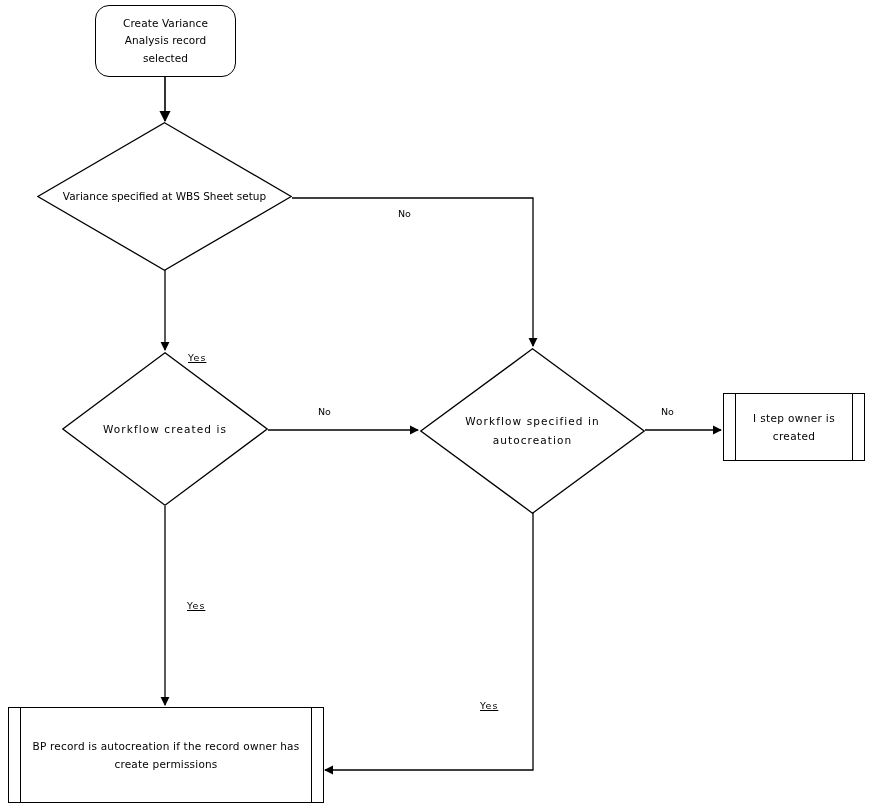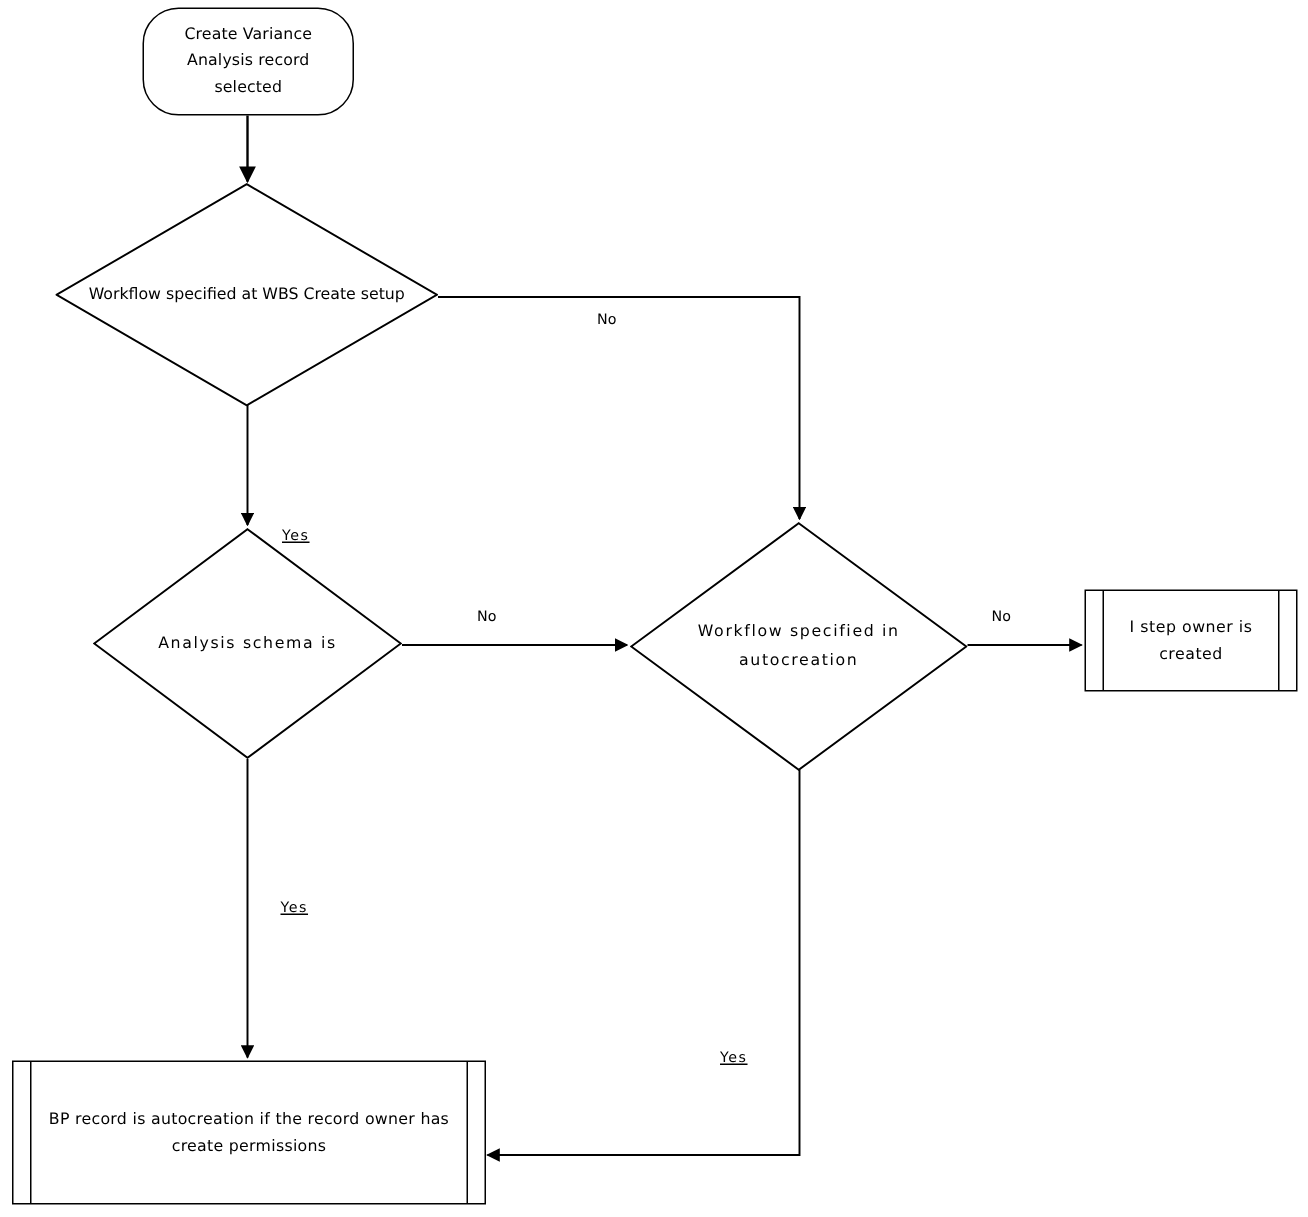--- a/index.html
+++ b/index.html
@@ -30,21 +30,21 @@
     box-sizing: border-box;
     display: flex;
     align-items: center;
     justify-content: center;
     text-align: center;
     color: #000000;
   }
   
   .terminator {
     border: 1.3px solid #000000;
-    border-radius: 24px;
+    border-radius: 14px;
     background: #ffffff;
   }
   .terminator .label {
     font-size: 10.5px;
     line-height: 1.65;
     letter-spacing: 0.1px;
     padding: 0 10px;
   }
   
   .decision {
@@ -135,28 +135,28 @@
   </svg>
 
   <div class="node terminator" style="left:95px; top:5px; width:141px; height:72px;">
     <span class="label">Create Variance Analysis record selected</span>
   </div>
 
   <div class="node decision" style="left:37px; top:122px; width:255px; height:149px;">
     <svg viewBox="0 0 255 149" preserveAspectRatio="none">
       <polygon points="127.5,0.8 254.2,74.5 127.5,148.2 0.8,74.5" fill="#ffffff" stroke="#000000" stroke-width="1.3" vector-effect="non-scaling-stroke"></polygon>
     </svg>
-    <span class="label">Workflow specified at WBS Create setup</span>
+    <span class="label">Variance specified at WBS Sheet setup</span>
   </div>
 
   <div class="node decision spaced" style="left:62px; top:352px; width:206px; height:154px;">
     <svg viewBox="0 0 206 154" preserveAspectRatio="none">
       <polygon points="103,0.8 205.2,77 103,153.2 0.8,77" fill="#ffffff" stroke="#000000" stroke-width="1.3" vector-effect="non-scaling-stroke"></polygon>
     </svg>
-    <span class="label">Analysis schema is</span>
+    <span class="label">Workflow created is</span>
   </div>
 
   <div class="node decision spaced" style="left:420px; top:348px; width:225px; height:166px;">
     <svg viewBox="0 0 225 166" preserveAspectRatio="none">
       <polygon points="112.5,0.8 224.2,83 112.5,165.2 0.8,83" fill="#ffffff" stroke="#000000" stroke-width="1.3" vector-effect="non-scaling-stroke"></polygon>
     </svg>
     <span class="label">Workflow specified in autocreation</span>
   </div>
 
   <div class="node subroutine" style="left:723px; top:393px; width:142px; height:68px;">

